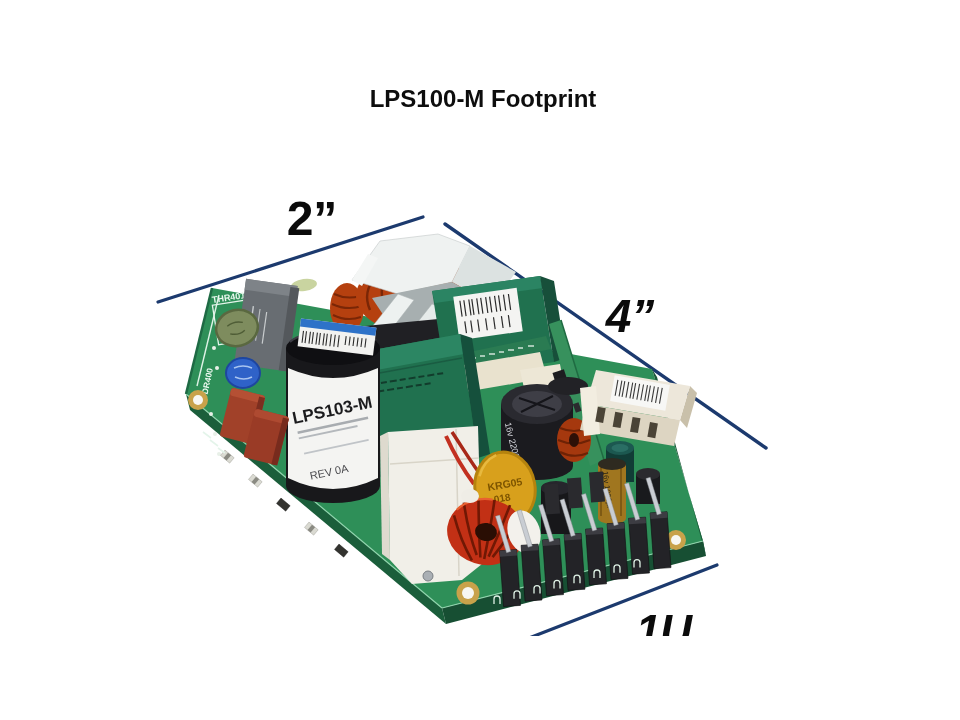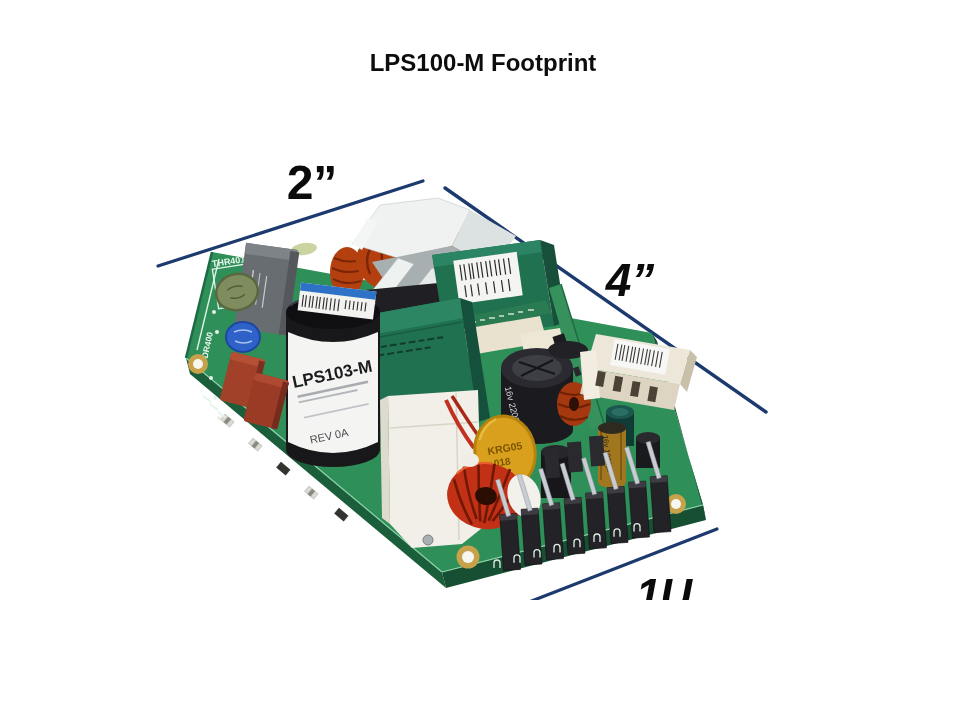--- a/index.html
+++ b/index.html
@@ -2,20 +2,21 @@
 <html><head>
 <meta charset="utf-8">
 <style>
   html,body{margin:0;padding:0;background:#fff;}
   .slide{
     position:relative;
     width:960px;height:600px;
     background:#ffffff;
     overflow:hidden;
     font-family:"Liberation Sans", sans-serif;
+    margin-top:36px;
   }
   .slide svg{position:absolute;left:0;top:0;}
   .slide-title{
     font-family:"Liberation Sans", sans-serif;
     font-weight:bold;
     font-size:24px;
     fill:#0d0d0d;
   }
   .dim-label{
     font-family:"Liberation Sans", sans-serif;

